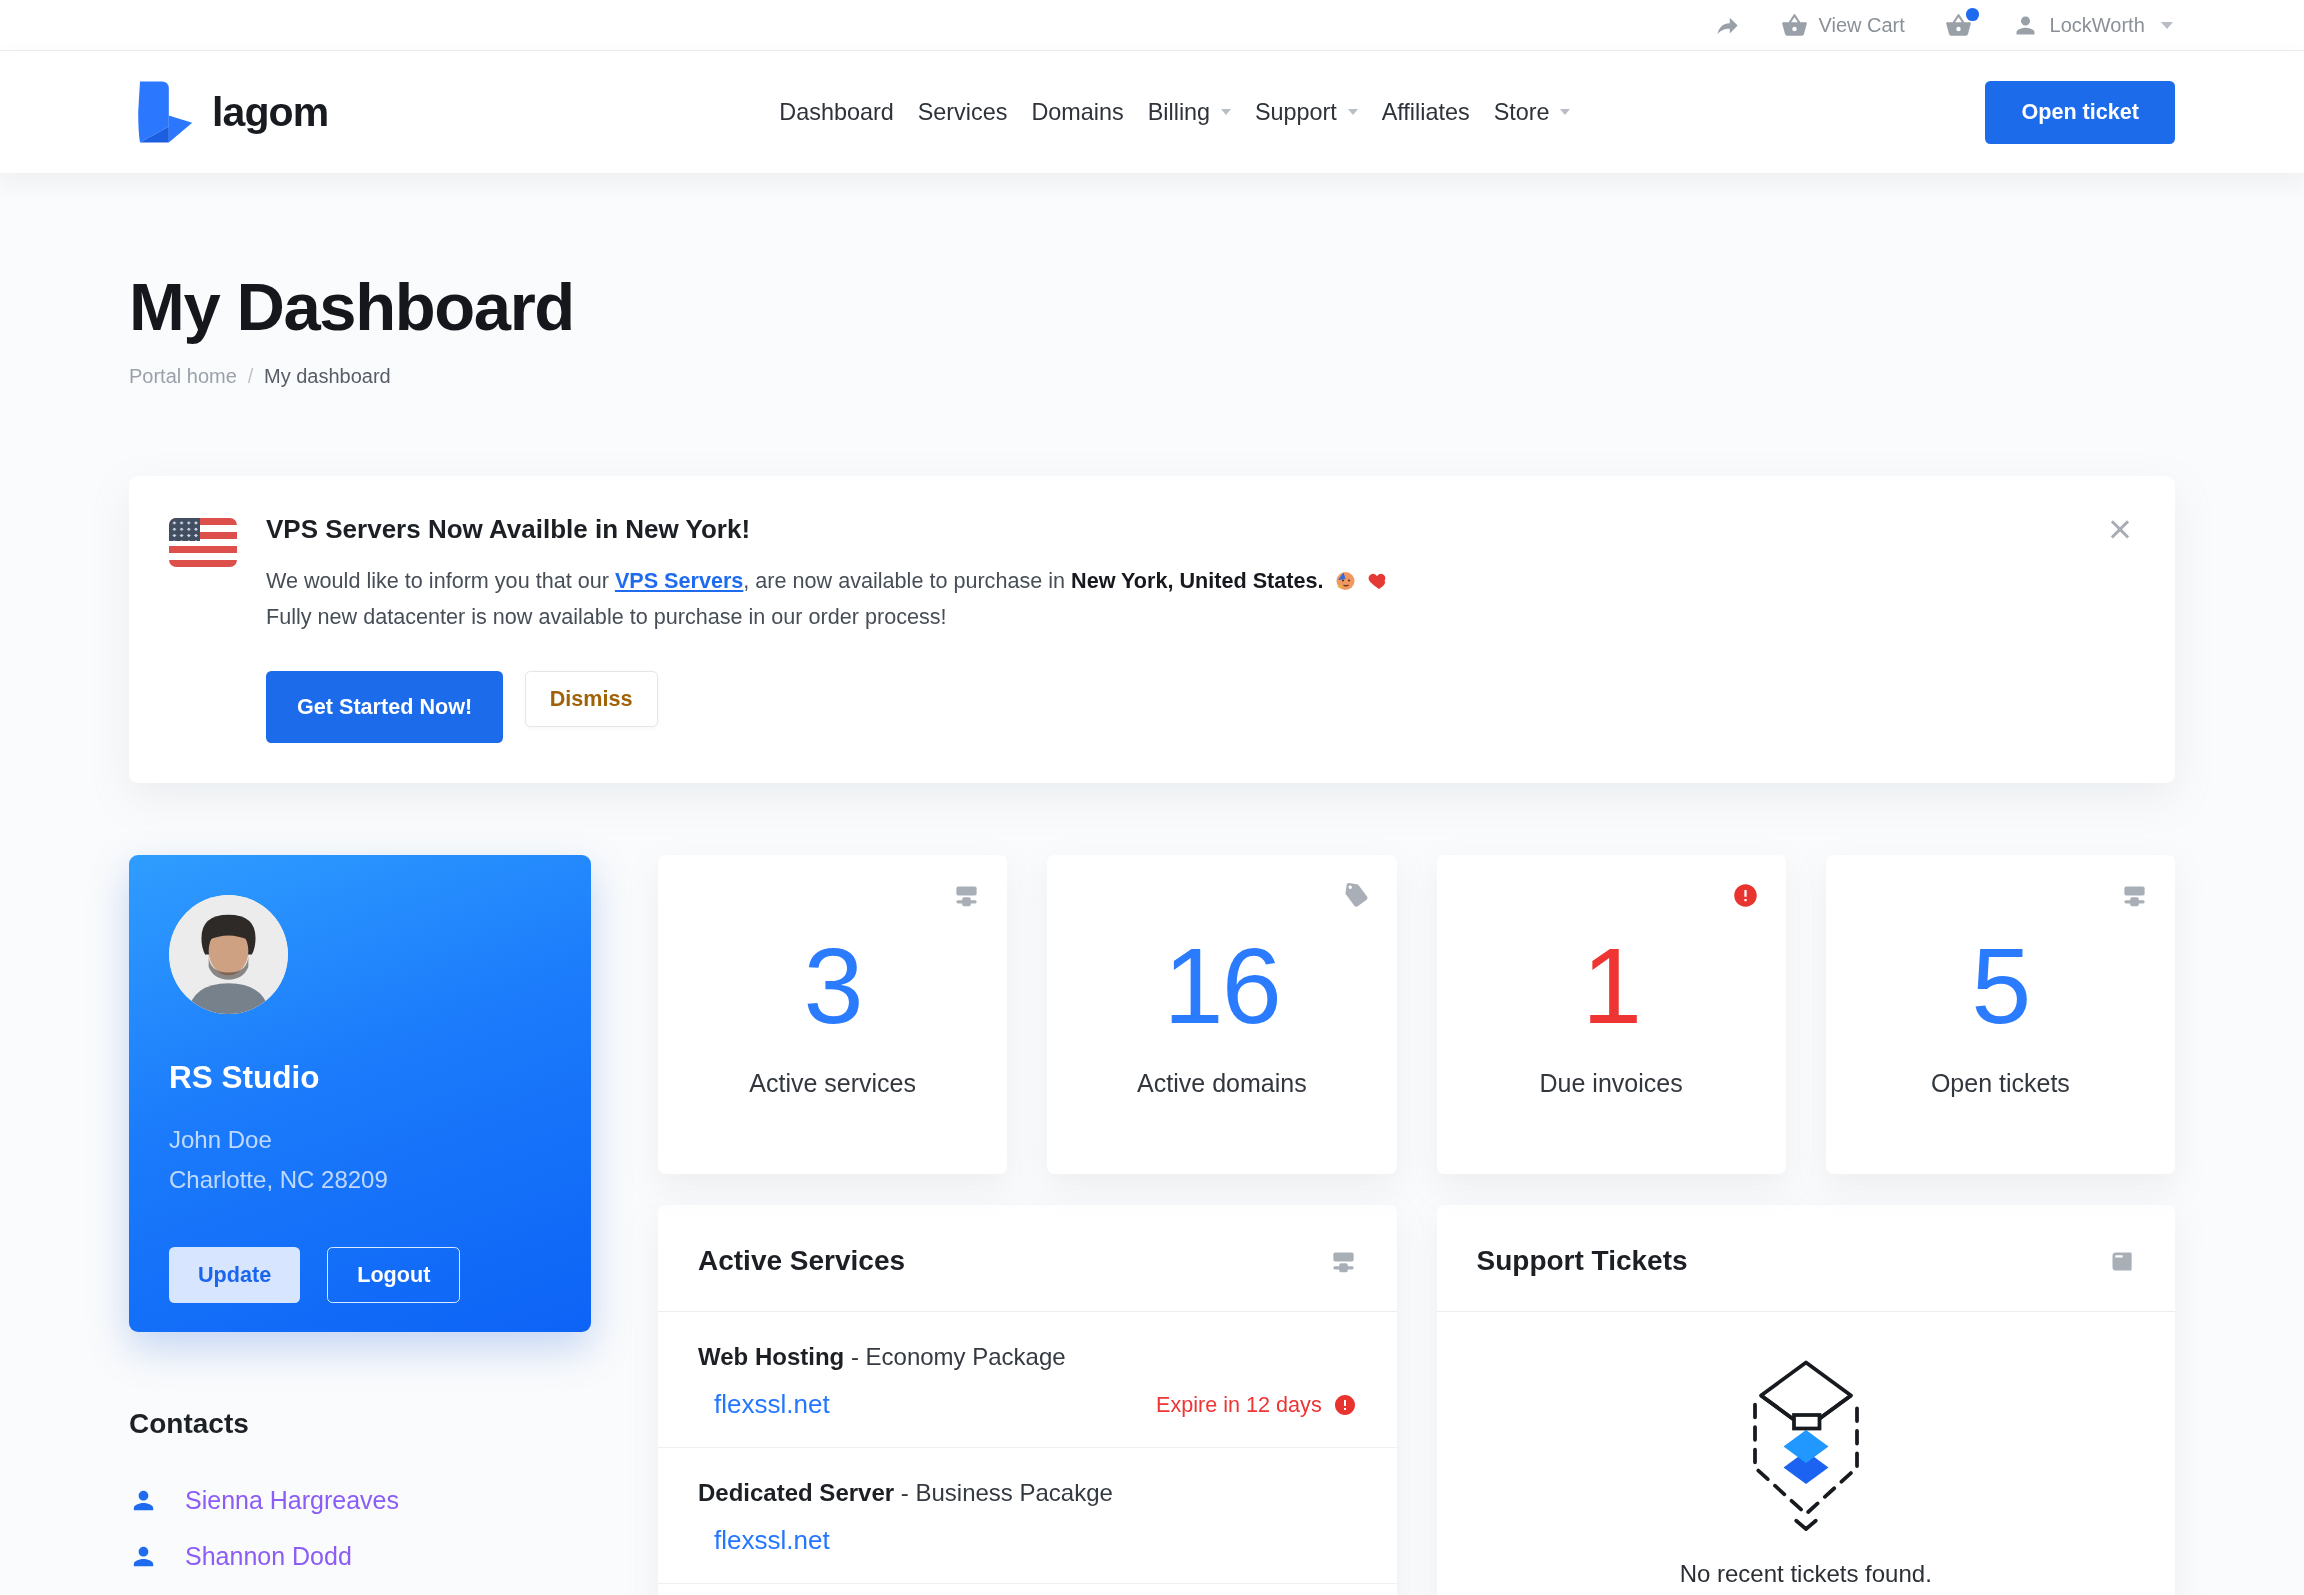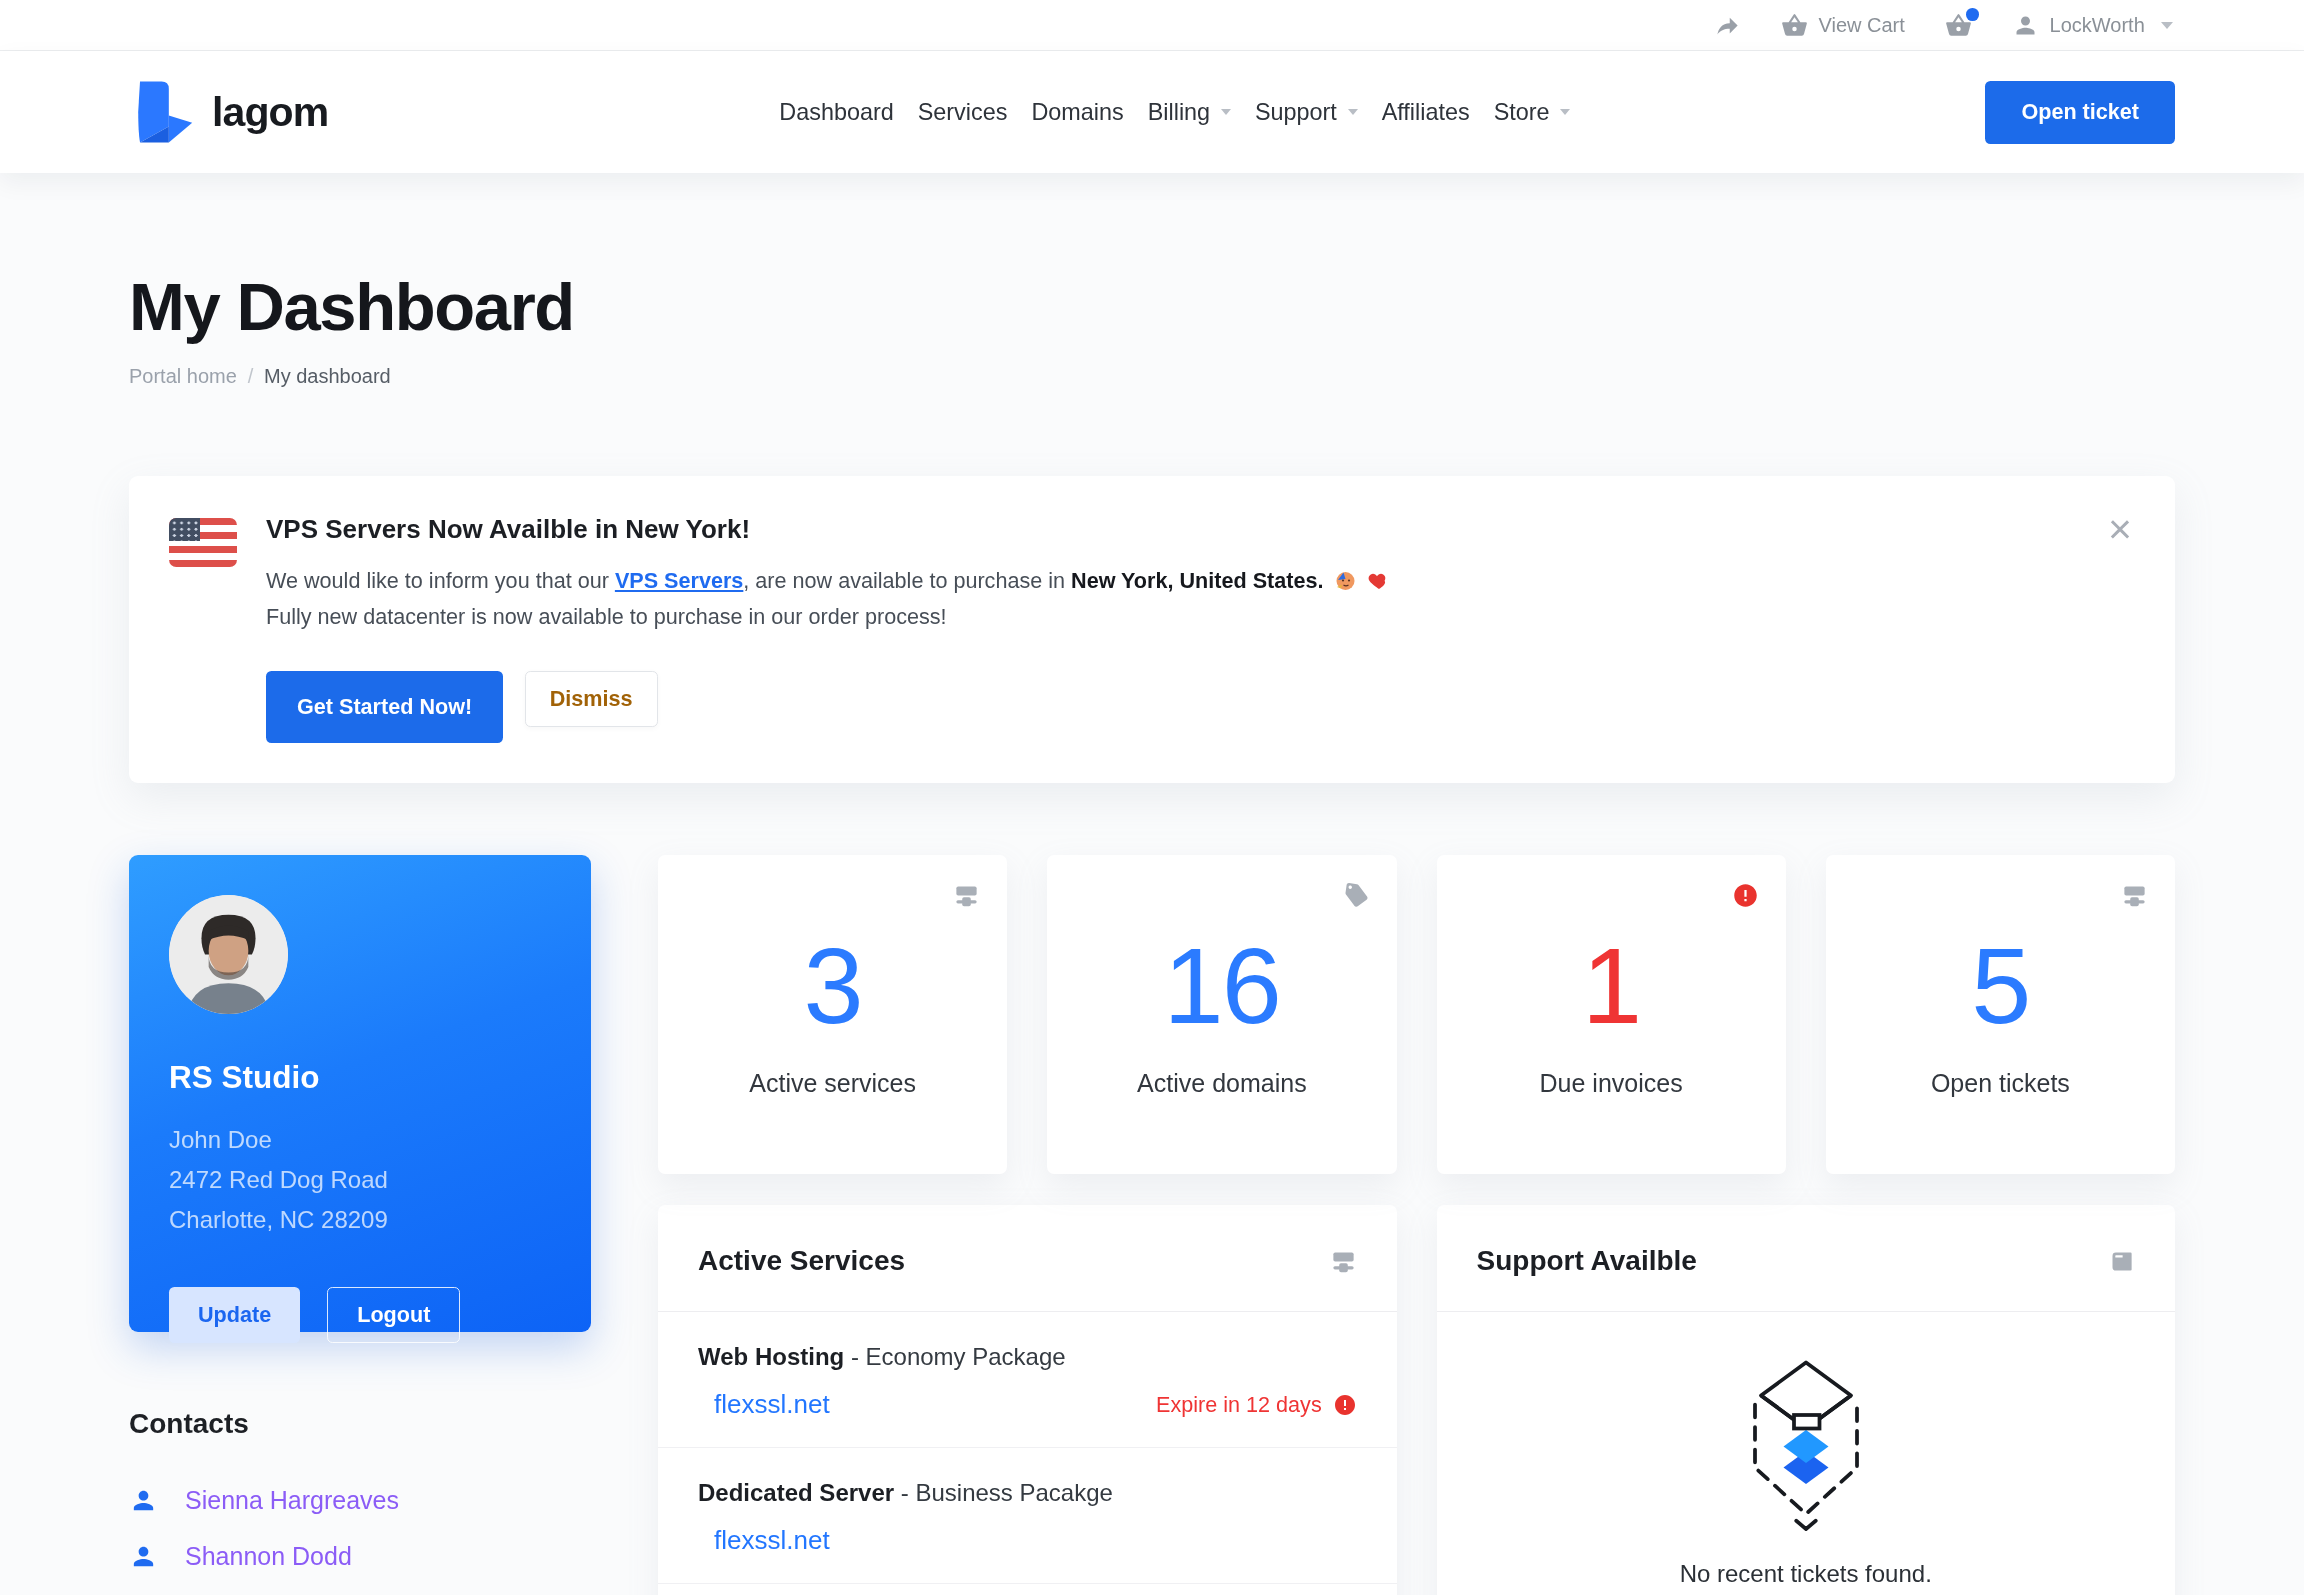--- a/index.html
+++ b/index.html
@@ -253,21 +253,20 @@
               <path d="M36 48 q0-26 30-26 q30 0 30 26 q0 10-4 18 l-52 0 q-4-8-4-18z" fill="#2e2a28"></path>
               <ellipse cx="66" cy="62" rx="22" ry="27" fill="#cfa183"></ellipse>
               <path d="M44 66 q0 20 22 20 q22 0 22-20 l0 14 q-6 14-22 14 q-16 0-22-14z" fill="#3a3330" opacity=".55"></path>
               <path d="M20 132 q6-34 46-34 q40 0 46 34 z" fill="#77818c"></path>
               <path d="M44 40 q22-12 44 0 l0 10 q-22-10-44 0 z" fill="#2e2a28"></path>
             </svg>
           </div>
           <div class="profile-company">RS Studio</div>
           <div class="profile-addr">
             <div>John Doe</div>
-            <div>2472 Red Dog Road</div>
             <div>Charlotte, NC 28209</div>
           </div>
           <div class="profile-actions">
             <button class="btn btn-update">Update</button>
             <button class="btn btn-logout">Logout</button>
           </div>
         </div>
 
         <div class="contacts-title">Contacts</div>
         <div class="contact-list">
@@ -351,21 +350,21 @@
                 <span class="service-domain">flexssl.net</span>
               </div>
             </div>
             <div class="service-row">
               <div class="service-title"><b>Organized SSL</b><span> - Comodo premiumSSL</span></div>
             </div>
           </div>
 
           <div class="panel">
             <div class="panel-header">
-              <span class="panel-title">Support Availble</span>
+              <span class="panel-title">Support Tickets</span>
               <svg class="panel-hicon" viewBox="0 0 24 24">
                   <use href="#i-book"></use>
                 </svg>
             </div>
             <div class="support-body">
               <svg width="158" height="180" viewBox="0 0 200 240">
                 <path d="M32 66 L32 150 L100 212 L168 150 L168 66" fill="none" stroke="#171a1f" stroke-width="5" stroke-dasharray="17 13" stroke-linecap="round"></path>
                 <path d="M87 221 L100 232 L113 221" fill="none" stroke="#171a1f" stroke-width="5" stroke-linecap="round" stroke-linejoin="round"></path>
                 <path d="M100 10 L160 54 L100 98 L40 54 Z" fill="#ffffff" stroke="#171a1f" stroke-width="5" stroke-linejoin="round"></path>
                 <path d="M40 54 L100 98 L160 54" fill="none" stroke="#171a1f" stroke-width="5" stroke-linejoin="round"></path>

